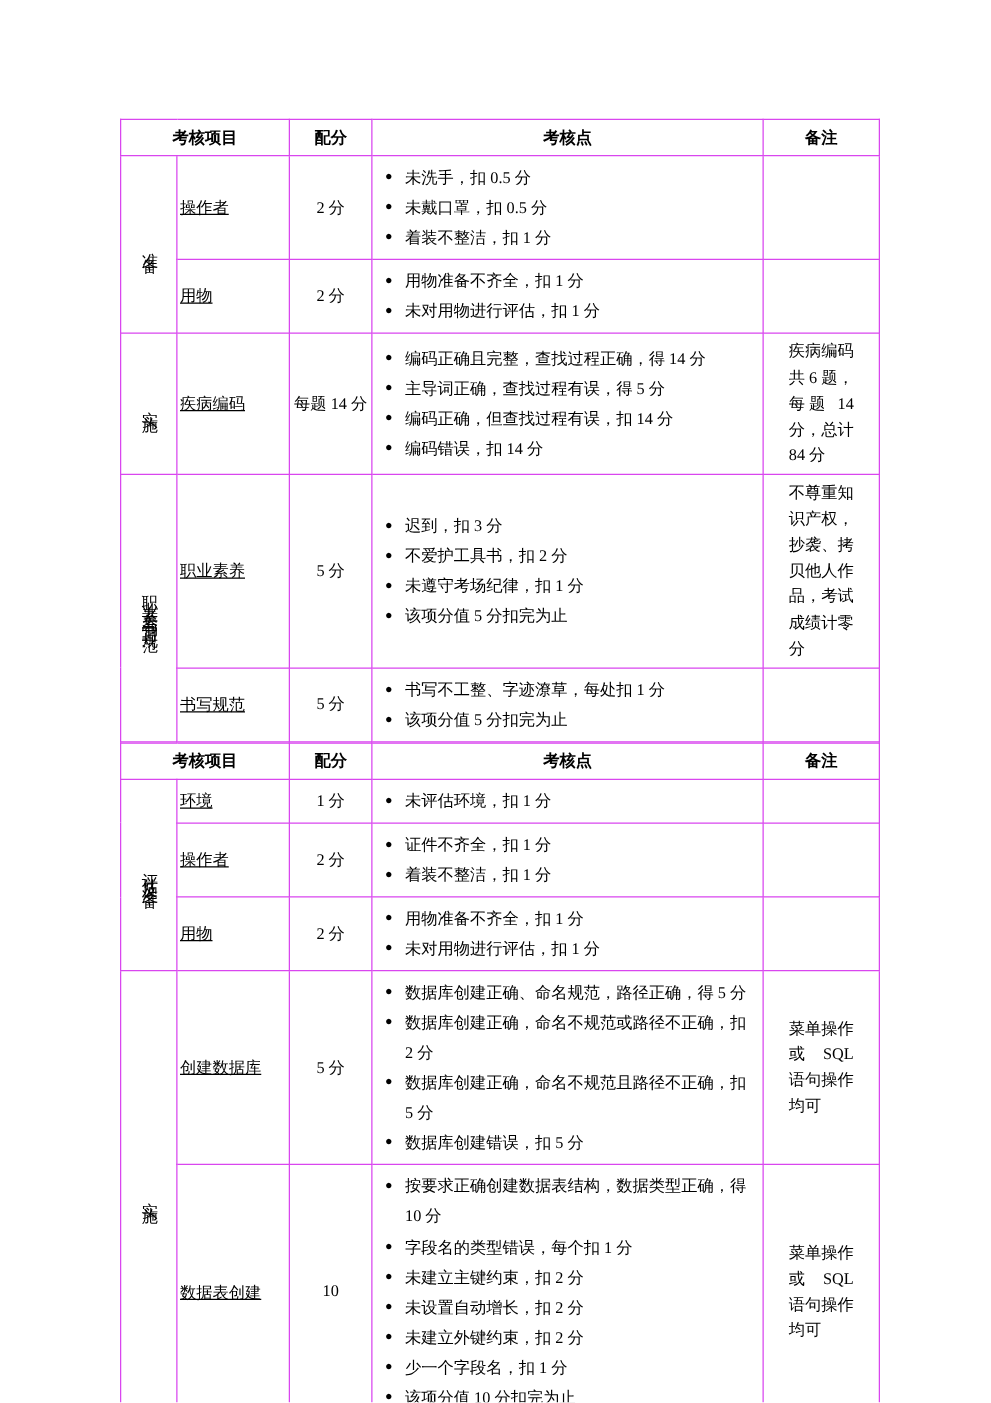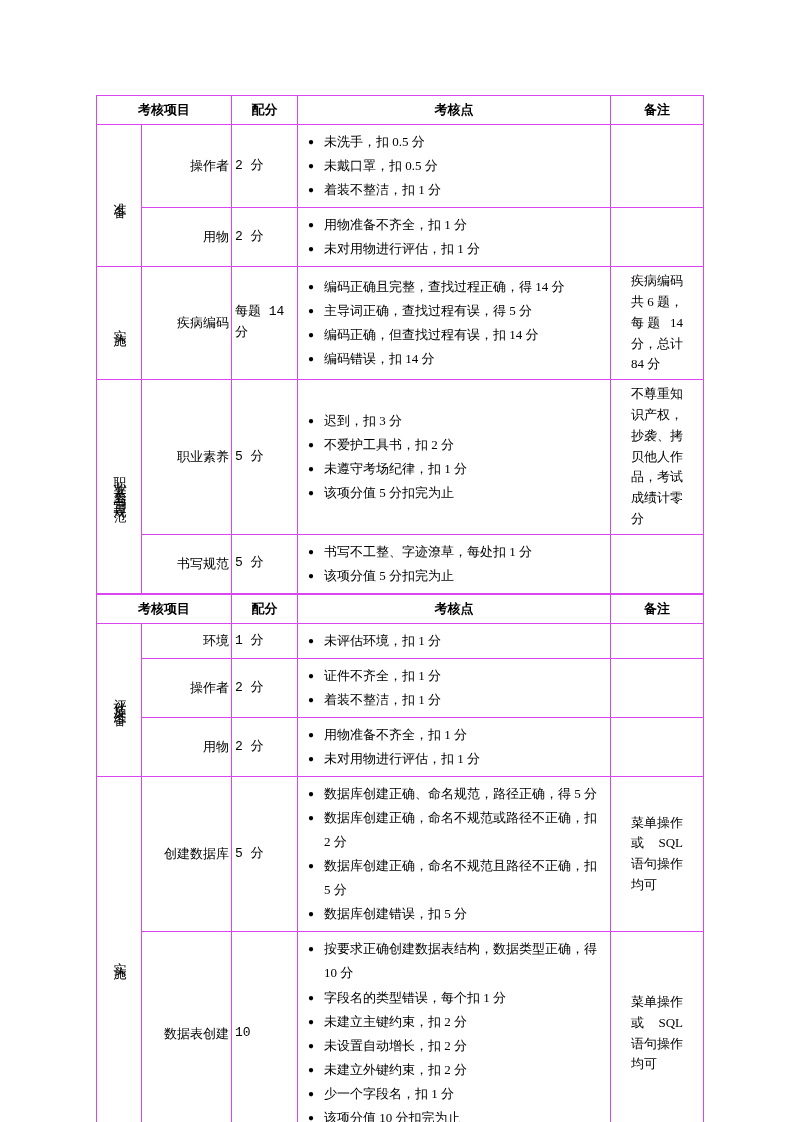--- a/index.html
+++ b/index.html
@@ -32,22 +32,22 @@
     padding: 5px 2px;
   }
   td.group { text-align: center; }
   .vert {
     writing-mode: vertical-rl;
     text-orientation: upright;
     display: inline-block;
     line-height: 1.15;
     letter-spacing: 4px;
   }
-  td.item  { text-align: right; padding: 4px 2px; }
-  td.score { padding: 4px 3px; line-height: 1.6; font-family: Liberation Mono, monospace; }
+  td.item  { text-align: left; padding: 4px 2px; text-decoration: underline; }
+  td.score { text-align: center; padding: 4px 3px; line-height: 1.6; }
   td.points { padding: 5px 6px 5px 9px; }
   td.remark { padding: 4px 20px; text-align: justify; line-height: 1.6; }
   .bullet {
     position: relative;
     padding-left: 17px;
     line-height: 1.85;
     text-align: left;
   }
   .bullet::before {
     content: "●";

